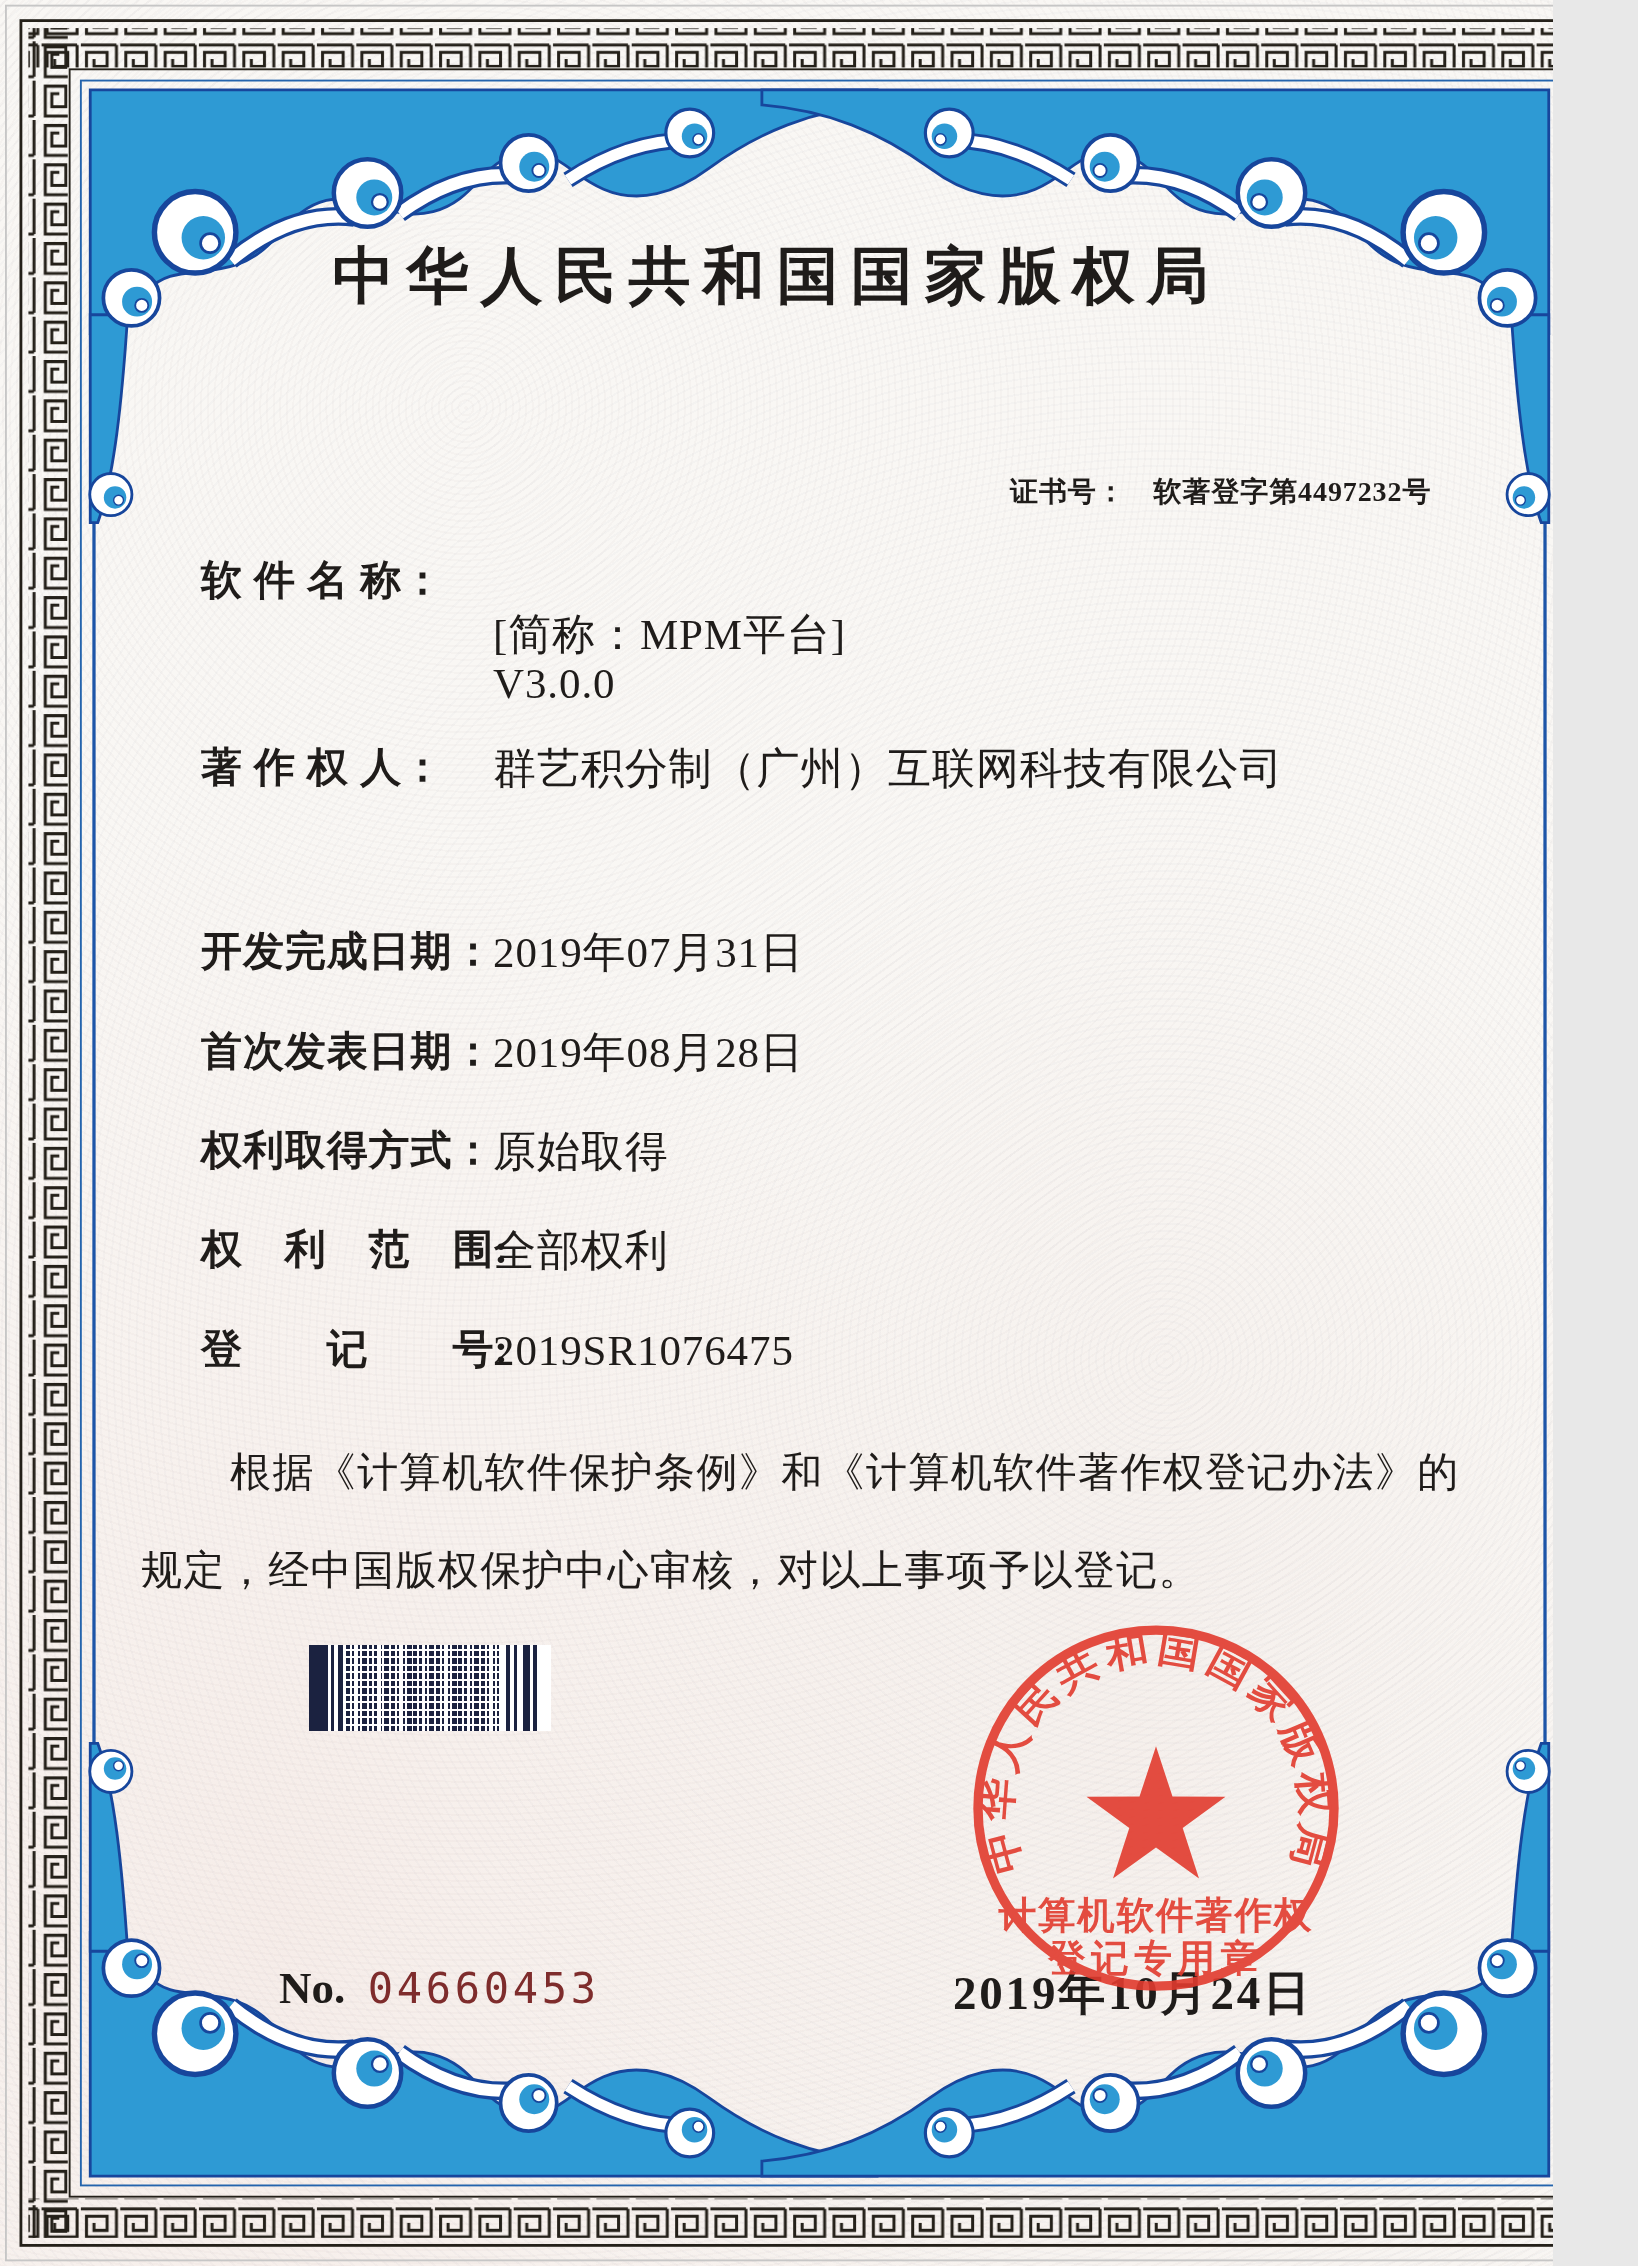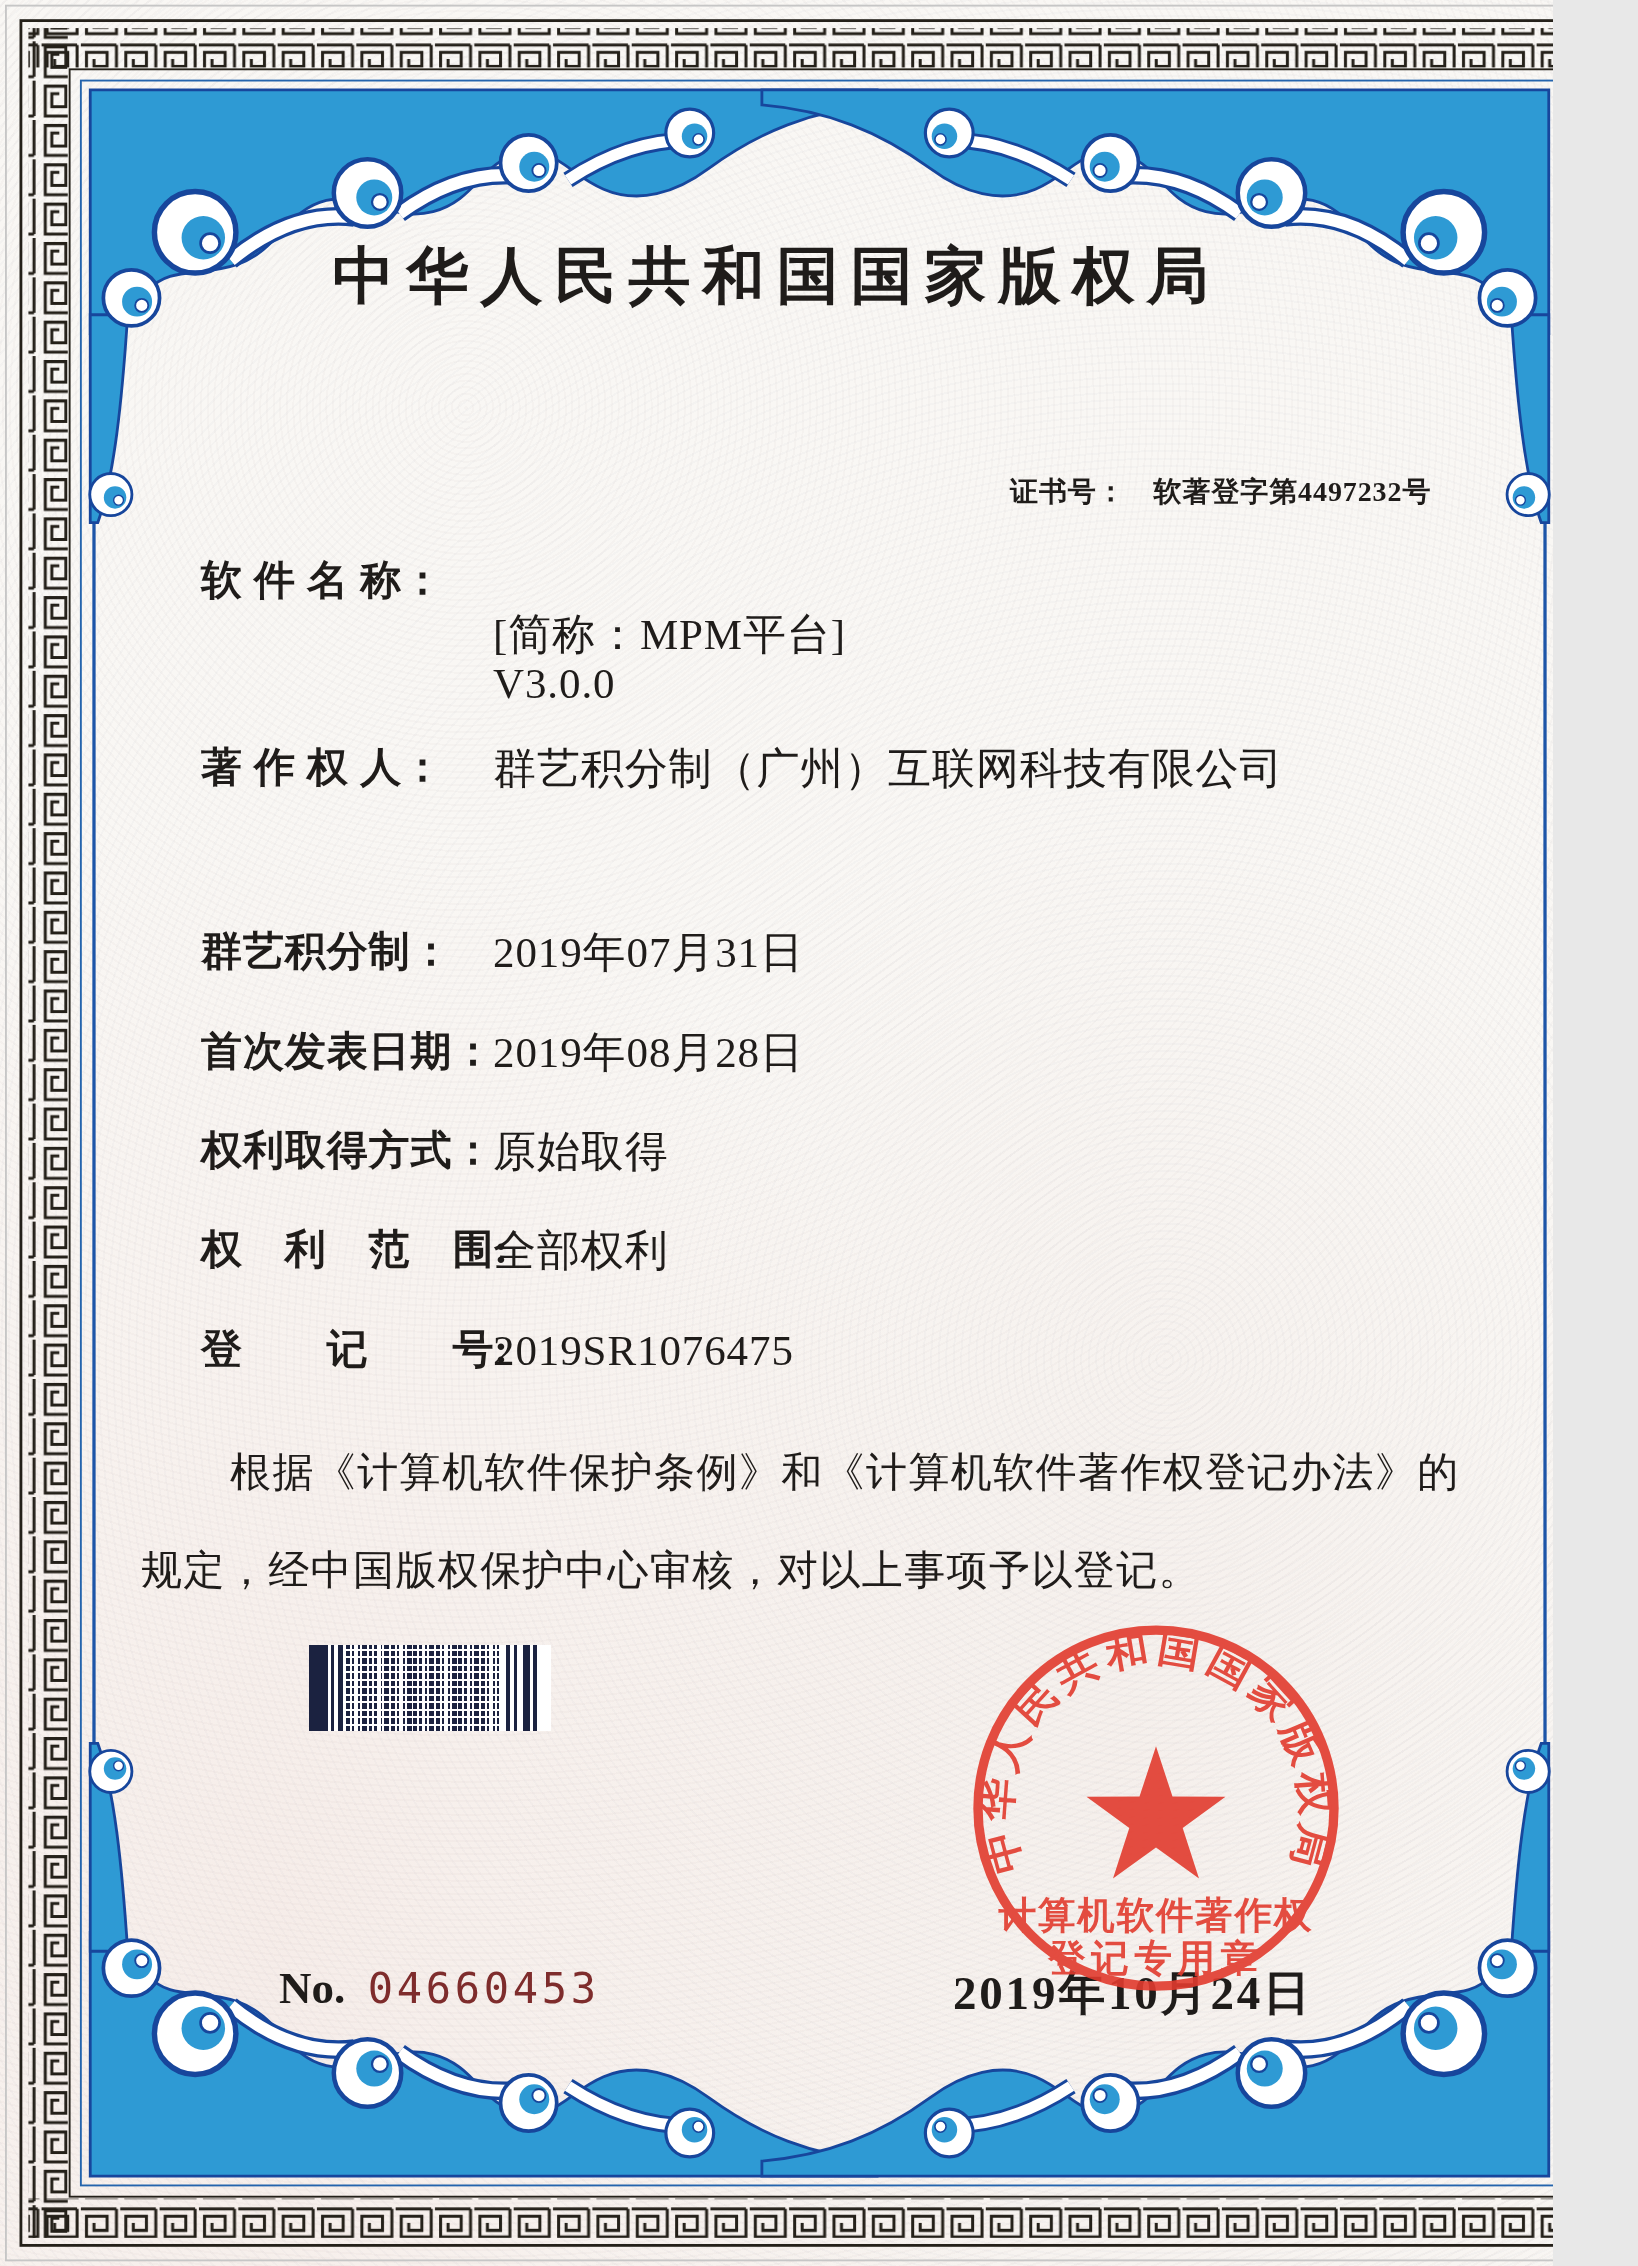--- a/index.html
+++ b/index.html
@@ -105,21 +105,21 @@
     <span>证书号：</span><span class="v">软著登字第4497232号</span>
   </div>
 
   <div class="abs lbl" style="top:558px">软 件 名 称：</div>
   <div class="abs val" style="top:611px">[简称：MPM平台]</div>
   <div class="abs val" style="top:660px">V3.0.0</div>
 
   <div class="abs lbl" style="top:745px">著 作 权 人：</div>
   <div class="abs val" style="top:745px">群艺积分制（广州）互联网科技有限公司</div>
 
-  <div class="abs lbl" style="top:929px">群艺积分制：</div>
+  <div class="abs lbl" style="top:929px">开发完成日期：</div>
   <div class="abs val" style="top:929px">2019年07月31日</div>
   <div class="abs lbl" style="top:1029px">首次发表日期：</div>
   <div class="abs val" style="top:1029px">2019年08月28日</div>
   <div class="abs lbl" style="top:1128px">权利取得方式：</div>
   <div class="abs val" style="top:1128px">原始取得</div>
   <div class="abs lbl" style="top:1227px">权　利　范　围:</div>
   <div class="abs val" style="top:1227px">全部权利</div>
   <div class="abs lbl" style="top:1327px">登　　记　　号:</div>
   <div class="abs val" style="top:1327px">2019SR1076475</div>
 

